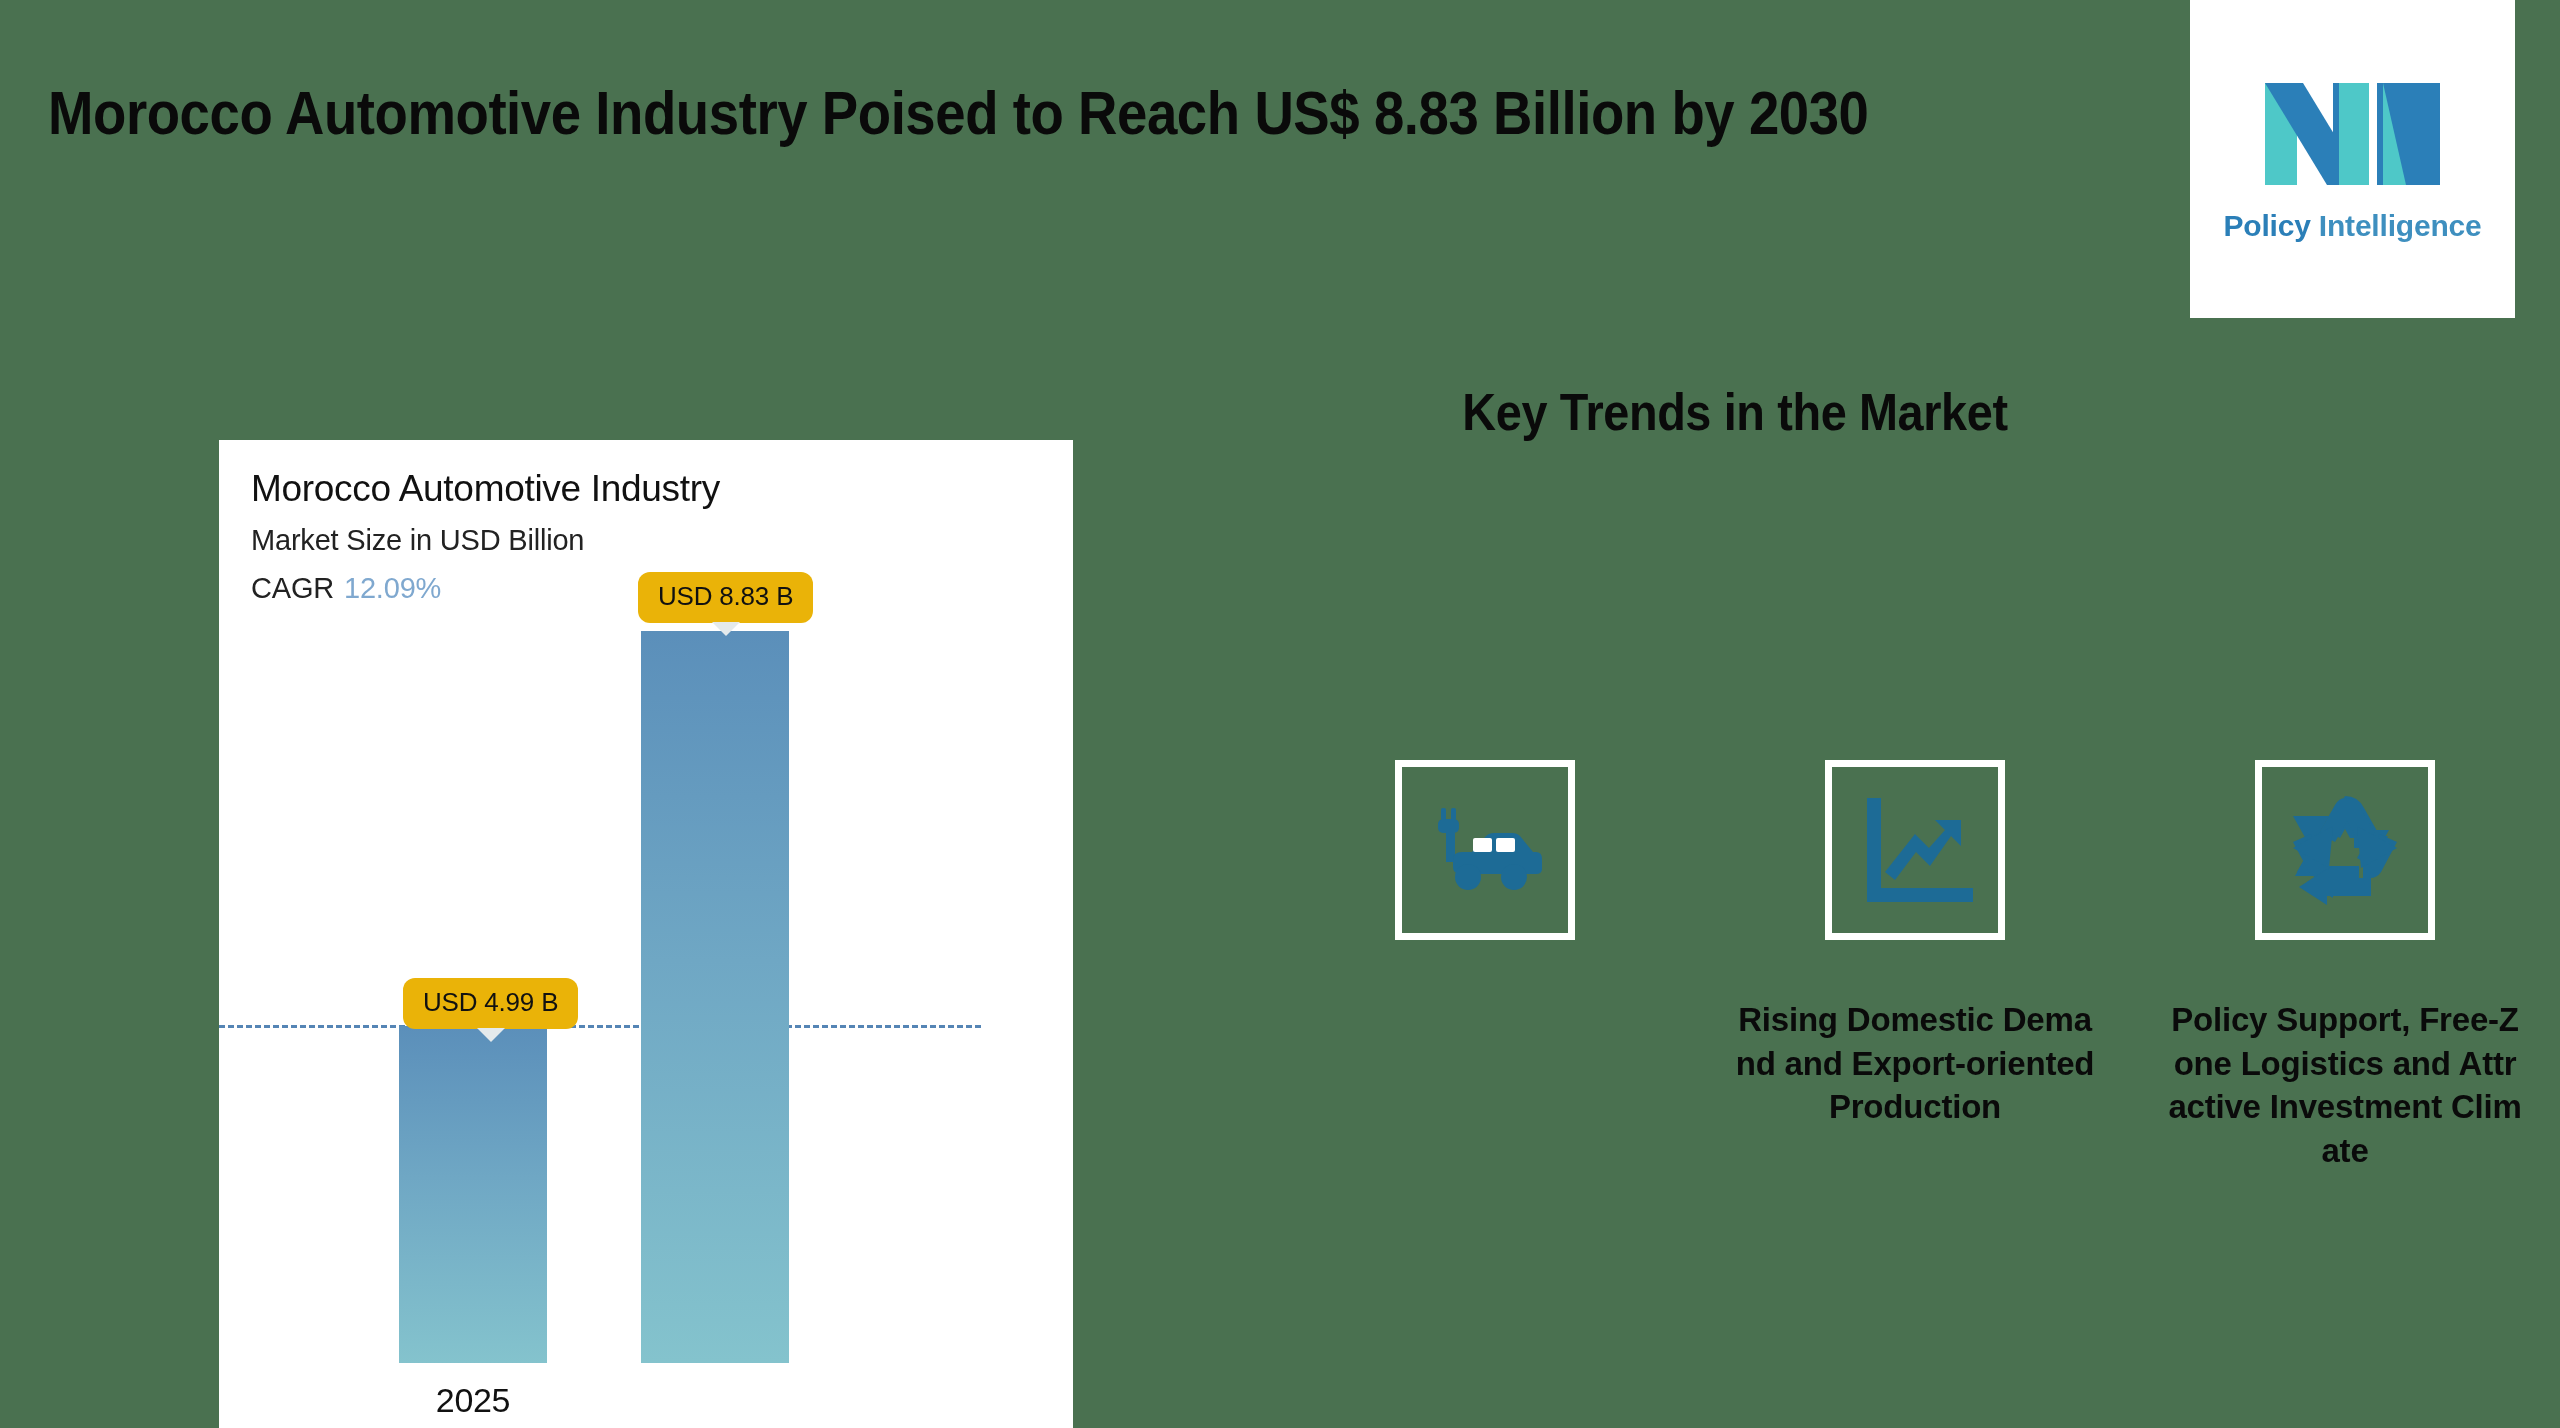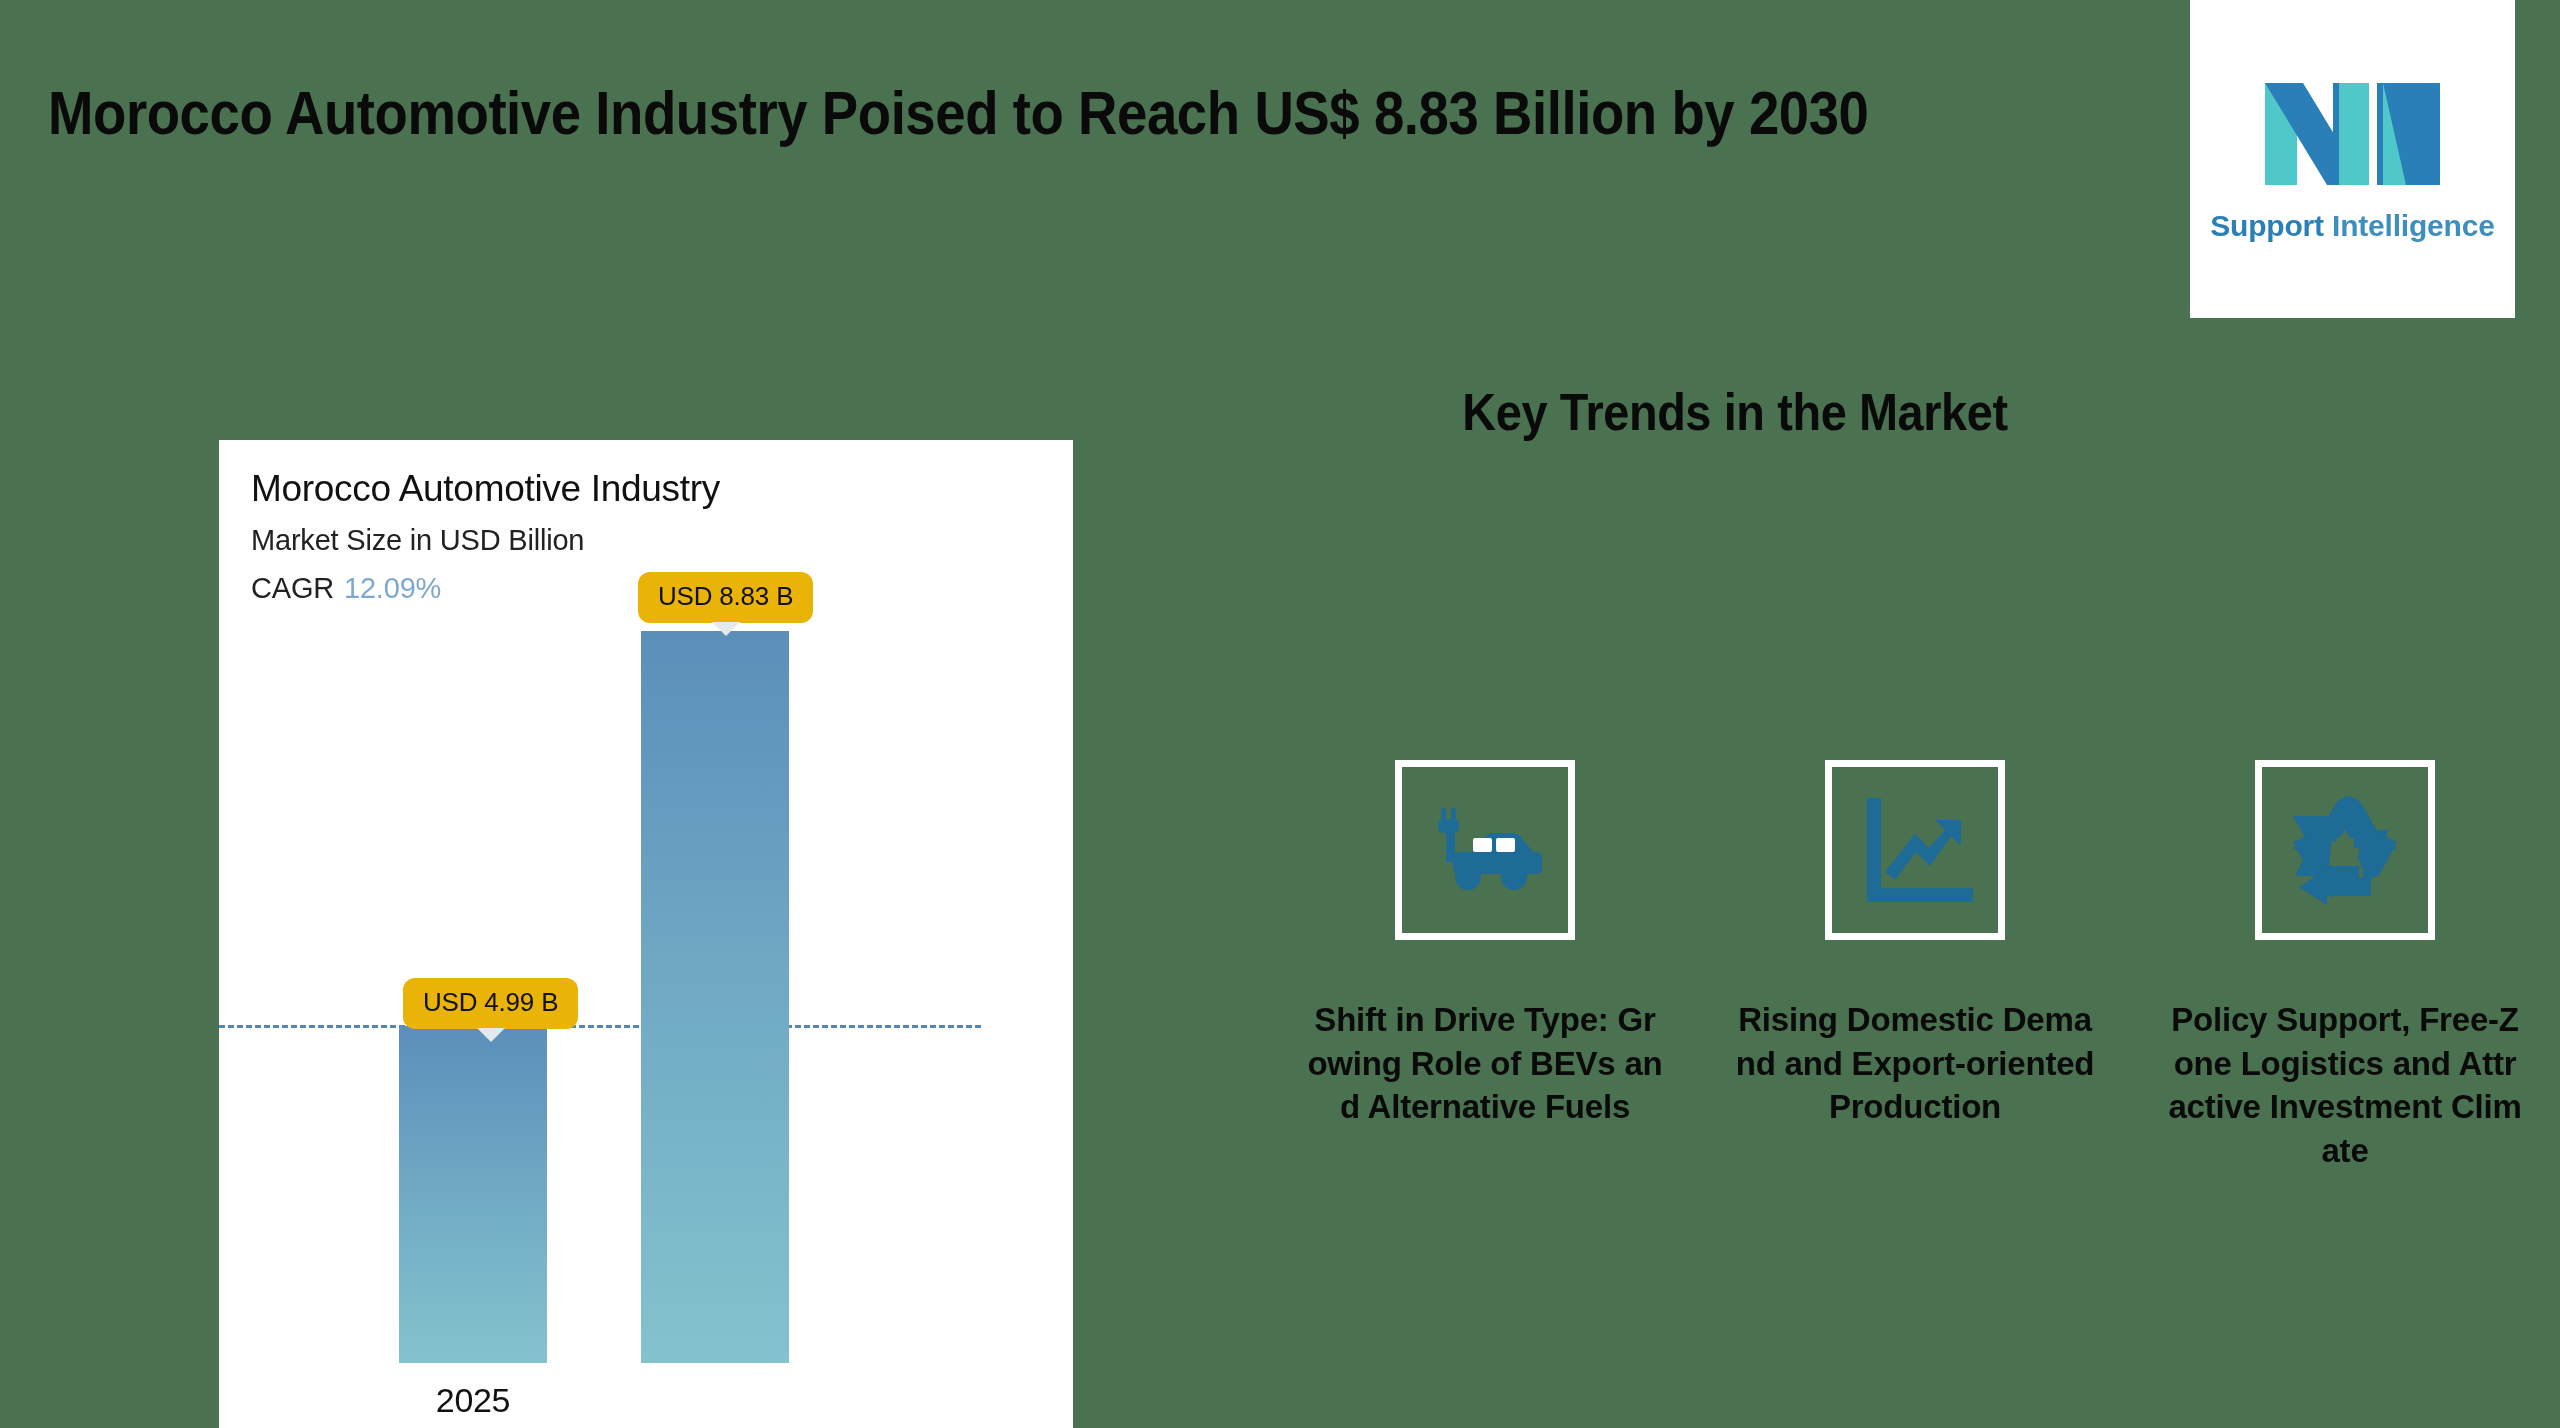--- a/index.html
+++ b/index.html
@@ -176,21 +176,21 @@
     <polygon points="0,8 32,8 32,110 0,110" fill="#4ec8c8"></polygon>
     <polygon points="0,8 38,8 100,110 62,110" fill="#2b7fb8"></polygon>
     <polygon points="68,8 100,8 100,110 68,110" fill="#2b7fb8"></polygon>
     <polygon points="74,8 104,8 104,110 74,110" fill="#4ec8c8"></polygon>
     <polygon points="112,8 142,8 142,110 112,110" fill="#2b7fb8"></polygon>
     <polygon points="118,8 150,8 150,110 118,110" fill="#4ec8c8"></polygon>
     <polygon points="118,8 152,8 175,48 175,110 141,110" fill="#2b7fb8"></polygon>
     <polygon points="148,8 175,8 175,110 148,110" fill="#2b7fb8"></polygon>
   </svg>
   <div id="logo-wordmark">
-    <span class="w1">Support</span><span class="w2"> Intelligence</span>
+    <span class="w1">Policy</span><span class="w2"> Intelligence</span>
   </div>
 </div>
 
 <div id="chart-card">
 
   <div id="chart-title">Morocco Automotive Industry</div>
   <div id="chart-subtitle">Market Size in USD Billion</div>
   <div id="chart-cagr">
     <span>CAGR</span><span class="cagr-value">12.09%</span>
   </div>
@@ -223,21 +223,20 @@
           <rect x="13" y="29" width="21" height="14" rx="5"></rect>
           <path d="M21 43 L21 72 L30 72 L30 43 Z"></path>
           <path d="M28 70 q0 -8 9 -8 l10 0 l14 -16 q3 -3 8 -3 l18 0 q5 0 8 3 l13 16 l3 0 q6 0 6 7 l0 10 q0 5 -6 5 l-75 0 q-8 0 -8 -7 Z"></path>
           <rect x="48" y="48" width="19" height="14" rx="2" fill="#ffffff"></rect>
           <rect x="71" y="48" width="19" height="14" rx="2" fill="#ffffff"></rect>
           <circle cx="43" cy="87" r="13"></circle>
           <circle cx="89" cy="87" r="13"></circle>
         </g>
       </svg>
     </div>
-    <div class="trend-caption">Shift in Drive Type: Growing Role of BEVs and Alternative Fuels</div>
   </div>
 
   <div class="trend-card">
     <div class="trend-icon-box">
       <svg viewBox="0 0 120 120">
         <g fill="#1d6b96">
           <path d="M12 8 L26 8 L26 98 L118 98 L118 112 L12 112 Z"></path>
           <path d="M34 84 L55 56 L69 70 L90 40 L100 50 L100 24 L74 24 L84 34 L68 52 L54 38 L24 76 Z" transform="translate(6,6)"></path>
         </g>
       </svg>

